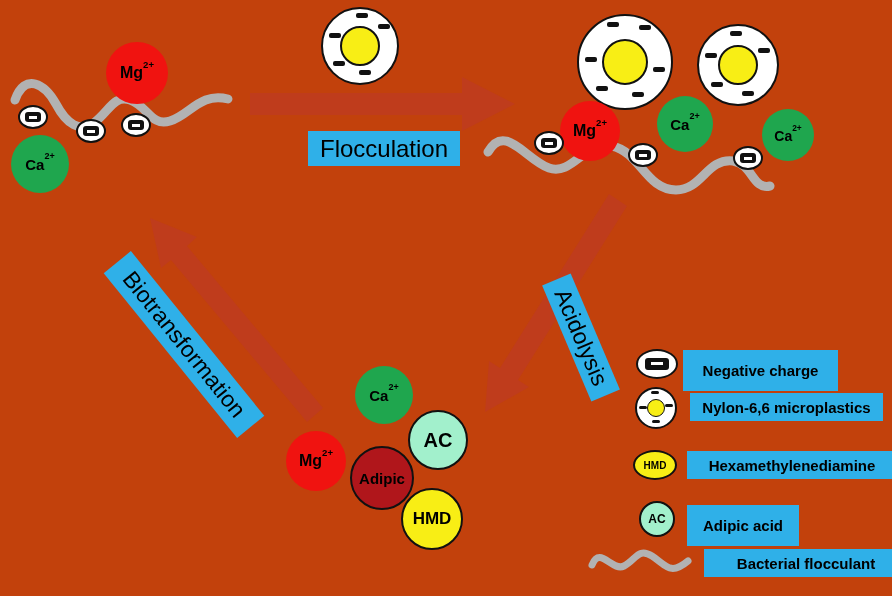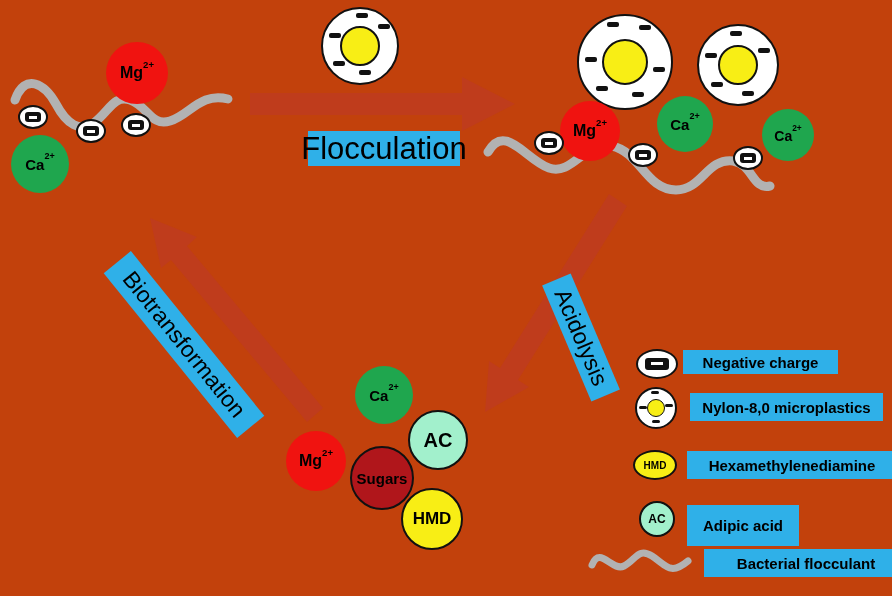--- a/index.html
+++ b/index.html
@@ -120,51 +120,51 @@
       <span class="negpill">
         <span class="negdash"></span>
       </span>
     </span>
   <span class="negcharge" style="left:733px;top:146px;width:30px;height:24px">
       <span class="negpill">
         <span class="negdash"></span>
       </span>
     </span>
 
-  <div class="bluelabel big-label" style="left:308px;top:131px;width:152px;height:35px;font-size:31px">Flocculation</div>
+  <div class="bluelabel big-label" style="left:308px;top:131px;width:152px;height:35px;font-size:24px">Flocculation</div>
   <div class="bluelabel big-label" style="left:518px;top:322px;width:126px;height:31px;transform:rotate(67deg)">Acidolysis</div>
   <div class="bluelabel big-label" style="left:78px;top:327px;width:212px;height:35px;transform:rotate(51deg)">Biotransformation</div>
 
   <div class="ion green" style="left:355px;top:366px;width:58px;height:58px;font-size:15px">
     <span><span>Ca</span><sup>2+</sup></span>
   </div>
   <div class="ion mint" style="left:408px;top:410px;width:60px;height:60px;font-size:20px">AC</div>
   <div class="ion red" style="left:286px;top:431px;width:60px;height:60px;font-size:16px">
     <span><span>Mg</span><sup>2+</sup></span>
   </div>
-  <div class="ion darkred" style="left:350px;top:446px;width:64px;height:64px;font-size:15px">Sugars</div>
+  <div class="ion darkred" style="left:350px;top:446px;width:64px;height:64px;font-size:15px">Adipic</div>
   <div class="ion yellow" style="left:401px;top:488px;width:62px;height:62px;font-size:17px">HMD</div>
 
   <div>
 
     <span class="negcharge" style="left:636px;top:349px;width:42px;height:30px">
         <span class="negpill">
           <span class="negdash"></span>
         </span>
       </span>
-    <div class="bluelabel legend-label" style="left:683px;top:350px;width:155px;height:24px">Negative charge</div>
+    <div class="bluelabel legend-label" style="left:683px;top:350px;width:155px;height:41px">Negative charge</div>
 
     <div class="mp" style="left:635px;top:387px;width:42px;height:42px">
       <div class="mp-core" style="width:18px;height:18px;border-width:1.5px"></div>
       <div class="mp-dash sm" style="left:38%;top:6%"></div>
       <div class="mp-dash sm" style="left:6%;top:45%"></div>
       <div class="mp-dash sm" style="left:40%;top:82%"></div>
       <div class="mp-dash sm" style="left:74%;top:40%"></div>
     </div>
-    <div class="bluelabel legend-label" style="left:690px;top:393px;width:193px;height:28px">Nylon-8,0  microplastics</div>
+    <div class="bluelabel legend-label" style="left:690px;top:393px;width:193px;height:28px">Nylon-6,6  microplastics</div>
 
     <div class="legend-chip" style="left:633px;top:450px;width:44px;height:30px;border-radius:50%;background:var(--yellow,#f8ee15);border:2px solid #111;font-size:10px">HMD</div>
     <div class="bluelabel legend-label" style="left:687px;top:451px;width:210px;height:28px">Hexamethylenediamine</div>
 
     <div class="legend-chip" style="left:639px;top:501px;width:36px;height:36px;border-radius:50%;background:var(--mint,#a2f0cc);border:2px solid #111;font-size:12px">AC</div>
     <div class="bluelabel legend-label" style="left:687px;top:505px;width:112px;height:41px">Adipic acid</div>
 
     <div class="bluelabel legend-label" style="left:704px;top:549px;width:204px;height:28px">Bacterial flocculant</div>
   </div>
 

